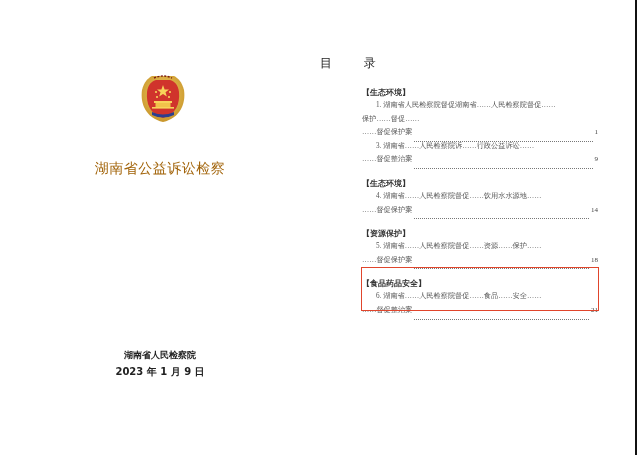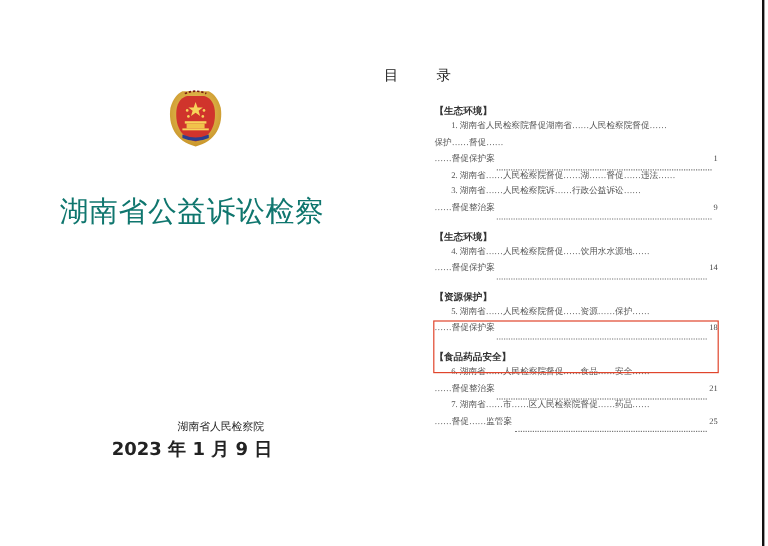--- a/index.html
+++ b/index.html
@@ -10,25 +10,25 @@
     color: #1a1a1a;
   }
   .spread { position: absolute; left: 0; top: 0; width: 640px; height: 455px; background: #fff; }
   .page-left { position: absolute; left: 0; top: 0; width: 320px; height: 455px; }
   .page-right { position: absolute; left: 320px; top: 0; width: 316px; height: 455px; }
   .edge-line { position: absolute; left: 635px; top: 0; width: 2px; height: 455px; background: #111; }
 
   
   .emblem { position: absolute; left: 138px; top: 72px; width: 50px; height: 52px; }
   
-  .cover-title { position: absolute; left: 0; width: 320px; text-align: center; font-size: 24px; letter-spacing: 0.5px; color: #0f766e; }
+  .cover-title { position: absolute; left: 0; width: 320px; text-align: center; font-size: 14px; letter-spacing: 0.5px; color: #a16207; }
   .cover-title.l1 { top: 160px; }
   .cover-title.l2 { top: 184px; }
-  .cover-org { position: absolute; left: 0; width: 320px; top: 349px; text-align: center; font-size: 9px; font-weight: normal; color: #222; padding-left: 24px; }
-  .cover-date { position: absolute; left: 0; width: 320px; top: 365px; text-align: center; font-size: 15px; font-weight: bold; color: #222; }
+  .cover-org { position: absolute; left: 0; width: 320px; top: 349px; text-align: center; font-size: 9px; font-weight: bold; color: #222; }
+  .cover-date { position: absolute; left: 0; width: 320px; top: 365px; text-align: center; font-size: 10px; font-weight: bold; color: #222; }
 
   
   .toc-title { position: absolute; left: 0; width: 316px; top: 55px; font-size: 12px; letter-spacing: 14px; color: #222; }
   .toc { position: absolute; left: 362px; top: 86px; width: 236px; font-size: 7.2px; color: #555; }
   .sec-head { font-size: 8px; font-weight: bold; color: #333; height: 13px; line-height: 13px; }
   .entry { line-height: 13.6px; font-family: Liberation Serif, serif; }
   .entry .line { white-space: nowrap; overflow: hidden; height: 13.6px; }
   .entry .line.first { padding-left: 14px; }
   .entry .last { display: flex; align-items: flex-end; height: 13.6px; }
   .entry .last .txt { white-space: nowrap; }
@@ -88,21 +88,20 @@
     <div class="entry">
       <div class="line first">1. 湖南省人民检察院督促湖南省……人民检察院督促……</div>
       <div class="line">保护……督促……</div>
       <div class="last">
           <span class="txt">……督促保护案</span>
           <span class="dots"></span>
           <span class="pg">1</span>
         </div>
     </div>
     <div class="entry">
-      <div class="line first">2. 湖南省……人民检察院督促……湖……督促……违法……</div>
     </div>
     <div class="entry">
       <div class="line first">3. 湖南省……人民检察院诉……行政公益诉讼……</div>
       <div class="last">
           <span class="txt">……督促整治案</span>
           <span class="dots"></span>
           <span class="pg">9</span>
         </div>
     </div>
     <div class="gap"></div>
@@ -131,25 +130,17 @@
 
     <div class="sec-head">【食品药品安全】</div>
     <div class="entry">
       <div class="line first">6. 湖南省……人民检察院督促……食品……安全……</div>
       <div class="last">
           <span class="txt">……督促整治案</span>
           <span class="dots"></span>
           <span class="pg">21</span>
         </div>
     </div>
-    <div class="entry">
-      <div class="line first">7. 湖南省……市……区人民检察院督促……药品……</div>
-      <div class="last">
-          <span class="txt">……督促……监管案</span>
-          <span class="dots"></span>
-          <span class="pg">25</span>
-        </div>
-    </div>
   </div>
 
   <div class="highlight"></div>
   <div class="edge-line"></div>
 </div>
 
 </body></html>

